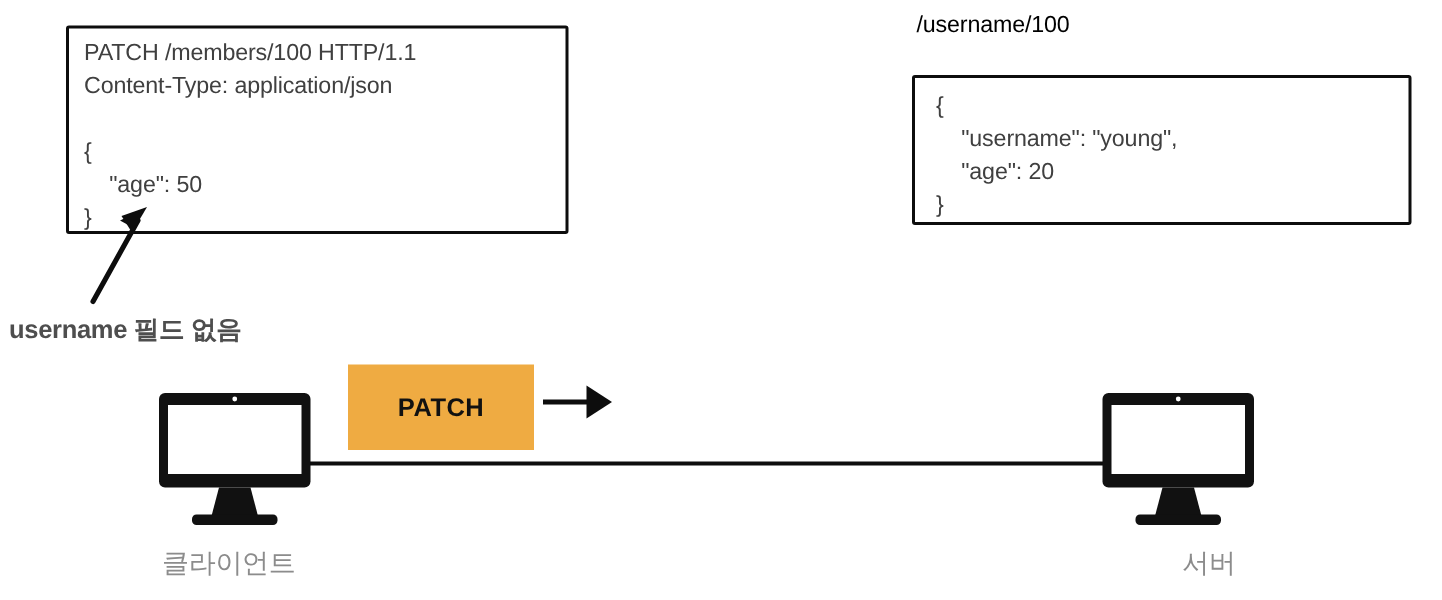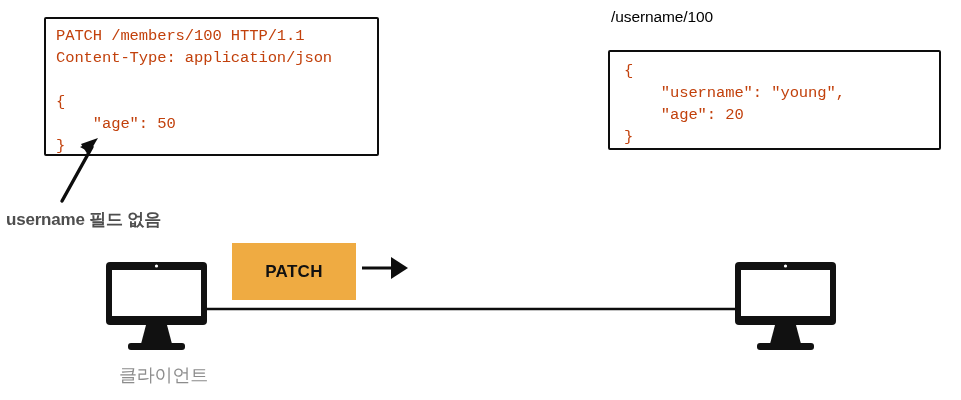--- a/index.html
+++ b/index.html
@@ -39,24 +39,24 @@
     left: 608px;
     top: 50px;
     width: 333px;
     height: 100px;
   }
   .code-block {
     position: absolute;
     left: 10px;
     top: 6px;
     right: 6px;
-    font-family: Liberation Mono, monospace;
+    font-family: Liberation Sans, sans-serif;
     font-size: 15.5px;
     line-height: 22px;
-    color: #c2410c;
+    color: #404040;
     white-space: pre;
     letter-spacing: -0.1px;
   }
   #resource-box .code-block {
     left: 14px;
     top: 8px;
     font-size: 15.5px;
     line-height: 22px;
   }
   
@@ -113,21 +113,21 @@
     position: absolute;
     font-size: 18px;
     color: #8c8c8c;
     white-space: pre;
     letter-spacing: -0.2px;
   }
   #client-caption {
     left: 108px;
     top: 363px;
     width: 100px;
-    text-align: right;
+    text-align: left;
   }
   #server-caption {
     left: 756px;
     top: 363px;
     width: 100px;
     text-align: center;
   }
 </style>
 </head>
 <body>
@@ -152,20 +152,21 @@
 }</div>
   </div>
 
   <div id="annotation-note">username 필드 없음</div>
 
   <div id="method-badge">
     <span class="badge-text">PATCH</span>
   </div>
 
   <div class="node-caption" id="client-caption">클라이언트</div>
+  <div class="node-caption" id="server-caption">서버</div>
 
   <svg id="vector-layer" viewBox="0 0 961 400" width="961" height="400">
 
     <g>
       <line x1="62" y1="201" x2="92" y2="147" stroke="#0d0d0d" stroke-width="3.4" stroke-linecap="round"></line>
       <polygon points="97,139 80,147 91,153 86,150" fill="#0d0d0d"></polygon>
       <polygon points="98,138 81,144 88,155" fill="#0d0d0d"></polygon>
     </g>
 
     <g>

